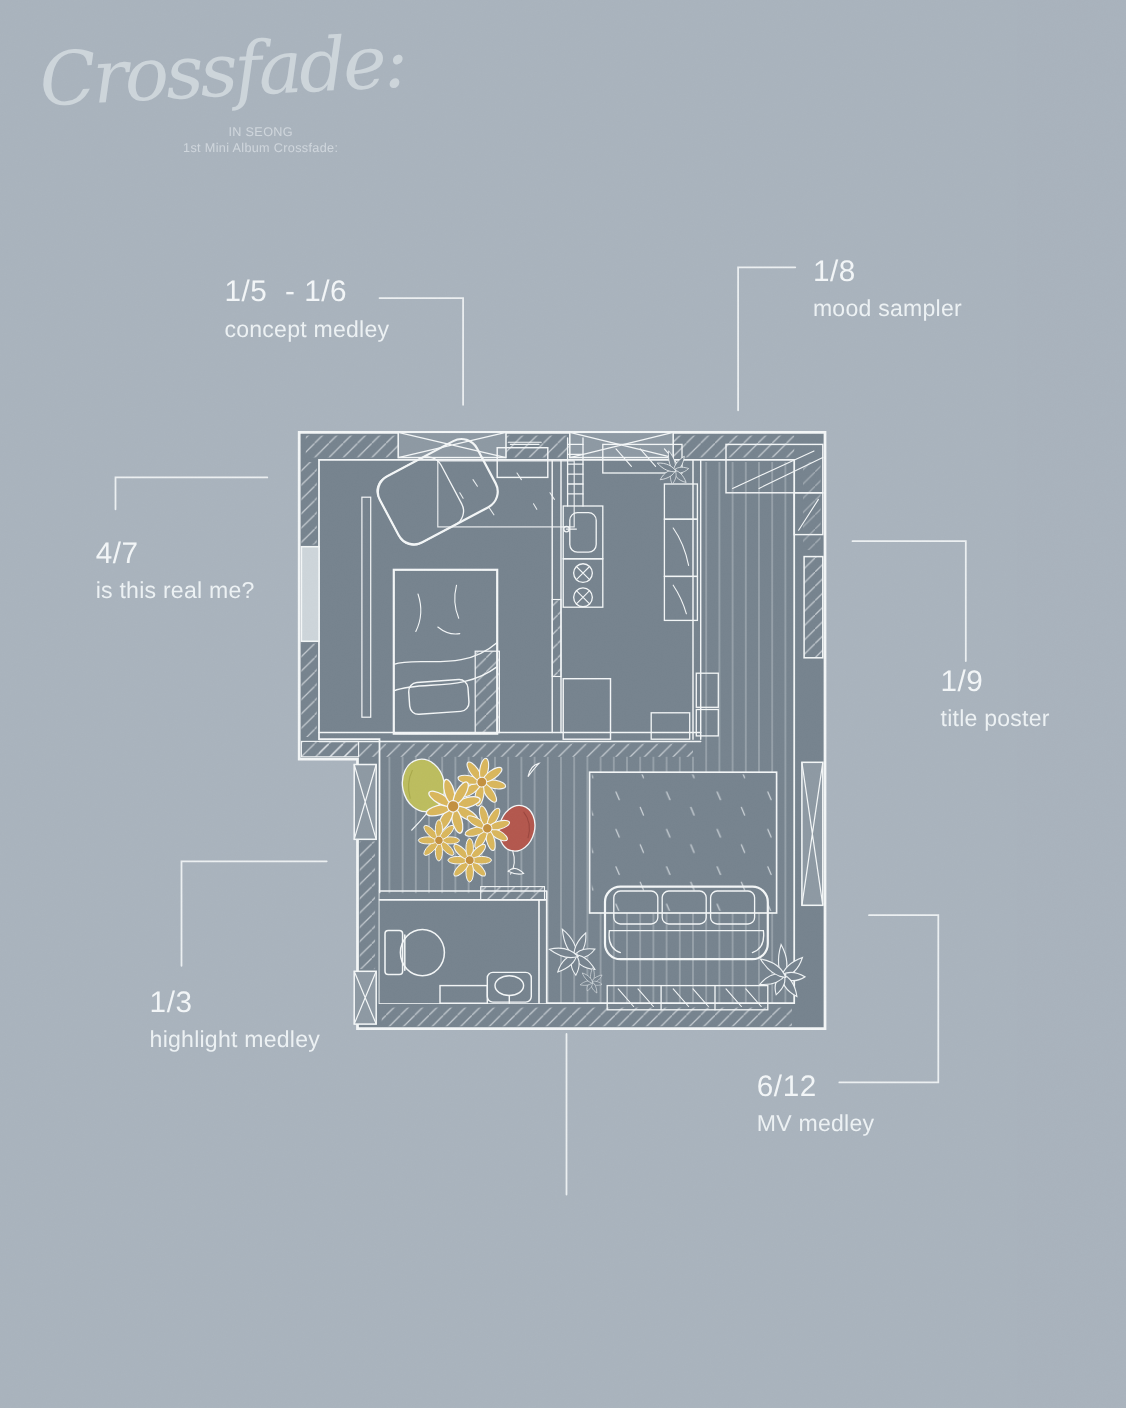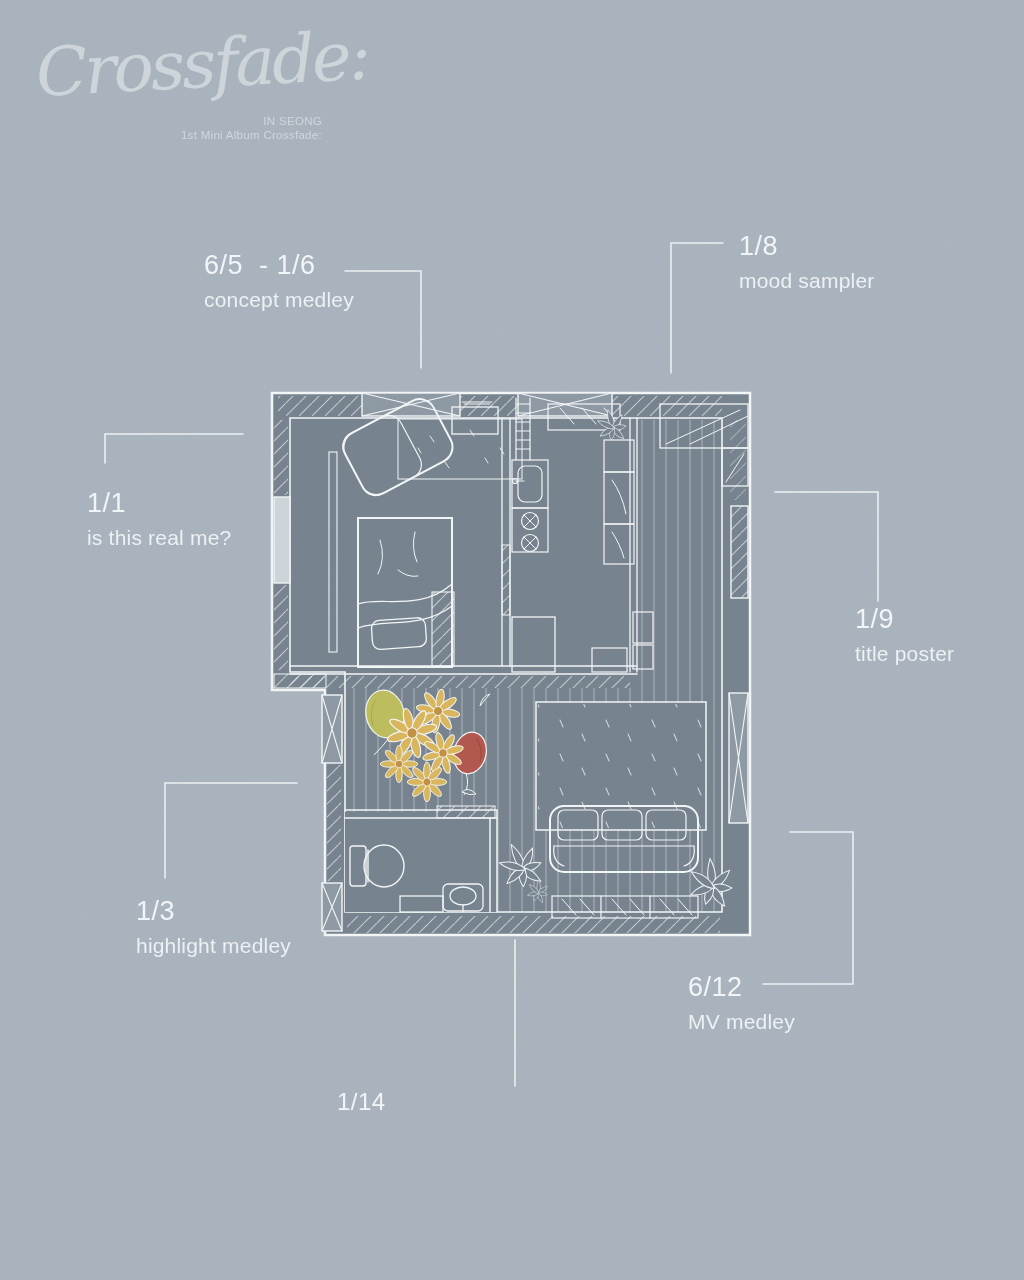--- a/index.html
+++ b/index.html
@@ -13,21 +13,21 @@
   
   .logo{
     left:34px;top:34px;
     font-family:"DejaVu Serif","Liberation Serif",serif;
     font-style:italic;font-size:67px;letter-spacing:-3px;
     color:rgba(238,243,245,.52);
     transform:rotate(-3deg);transform-origin:left top;
     white-space:pre;
   }
   .logo-sub{
-    left:152px;top:114px;width:170px;text-align:right;
+    left:152px;top:114px;width:170px;text-align:center;
     font-size:11.5px;line-height:14px;letter-spacing:.3px;
     color:rgba(238,243,245,.55);
   }
   
   .callout .date{
     font-size:27px;letter-spacing:.5px;white-space:pre;
     color:rgba(245,248,249,.96);
   }
   .callout .label{
     font-size:21px;margin-top:7px;letter-spacing:.2px;
@@ -290,44 +290,43 @@
   <rect width="1024" height="1280" filter="url(#grainF)" opacity=".55"></rect>
 </svg>
 
 <div class="abs logo">Crossfade:</div>
 <div class="abs logo-sub">
   <div>IN SEONG</div>
   <div>1st Mini Album Crossfade:</div>
 </div>
 
 <div class="abs callout" id="co-concept">
-  <div class="date">6/5  - 1/6</div>
+  <div class="date">1/5  - 1/6</div>
   <div class="label">concept medley</div>
 </div>
 
 <div class="abs callout" id="co-mood">
   <div class="date">1/8</div>
   <div class="label">mood sampler</div>
 </div>
 
 <div class="abs callout" id="co-real">
-  <div class="date">1/1</div>
+  <div class="date">4/7</div>
   <div class="label">is this real me?</div>
 </div>
 
 <div class="abs callout" id="co-title">
   <div class="date">1/9</div>
   <div class="label">title poster</div>
 </div>
 
 <div class="abs callout" id="co-medley">
   <div class="date">1/3</div>
   <div class="label">highlight medley</div>
 </div>
 
 <div class="abs callout" id="co-mv">
   <div class="date">6/12</div>
   <div class="label">MV medley</div>
 </div>
 
 <div class="abs" id="finale">
-  <div class="date">1/14</div>
 </div>
 
 </body></html>

